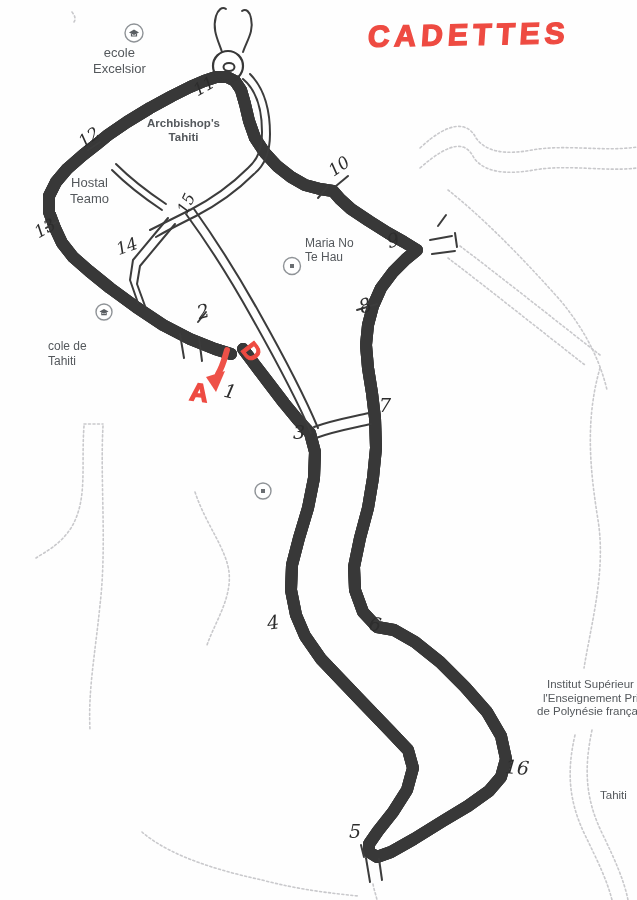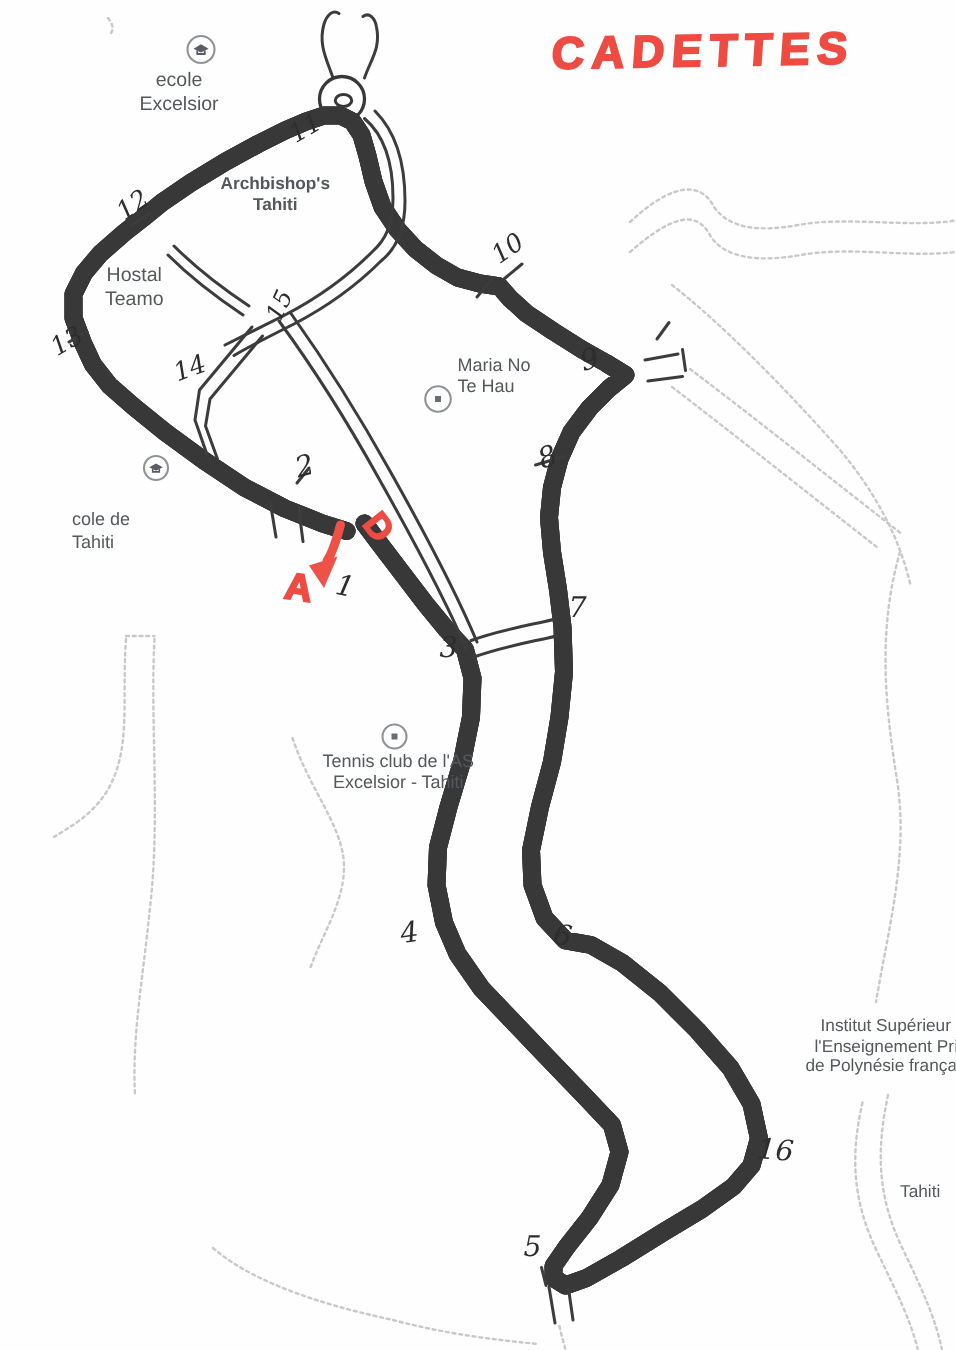--- a/index.html
+++ b/index.html
@@ -155,24 +155,20 @@
   <span>Teamo</span>
 </div>
 <div class="lbl" style="left:305px;top:236px;text-align:left;">
   <span>Maria No</span>
   <span>Te Hau</span>
 </div>
 <div class="lbl" style="left:48px;top:295px;text-align:left;line-height:15px;margin-top:44px;">
   <span>cole de</span>
   <span>Tahiti</span>
 </div>
-<div class="lbl" style="left:215px;top:500px;">
-  <span>Tennis club de l'AS</span>
-  <span>Excelsior - Tahiti</span>
-</div>
 <div class="lbl inst" style="left:545px;top:678px;">
   <span style="left:2px;">Institut Supérieur</span>
   <span style="left:-2px;">l'Enseignement Privé</span>
   <span style="left:-8px;">de Polynésie française</span>
 </div>
 <div class="lbl" style="left:600px;top:788px;font-size:11.5px;text-align:left;">
   <span>Tahiti</span>
 </div>
 
 <span class="hw" style="left:224px;top:380px;transform:rotate(12deg);">1</span>

